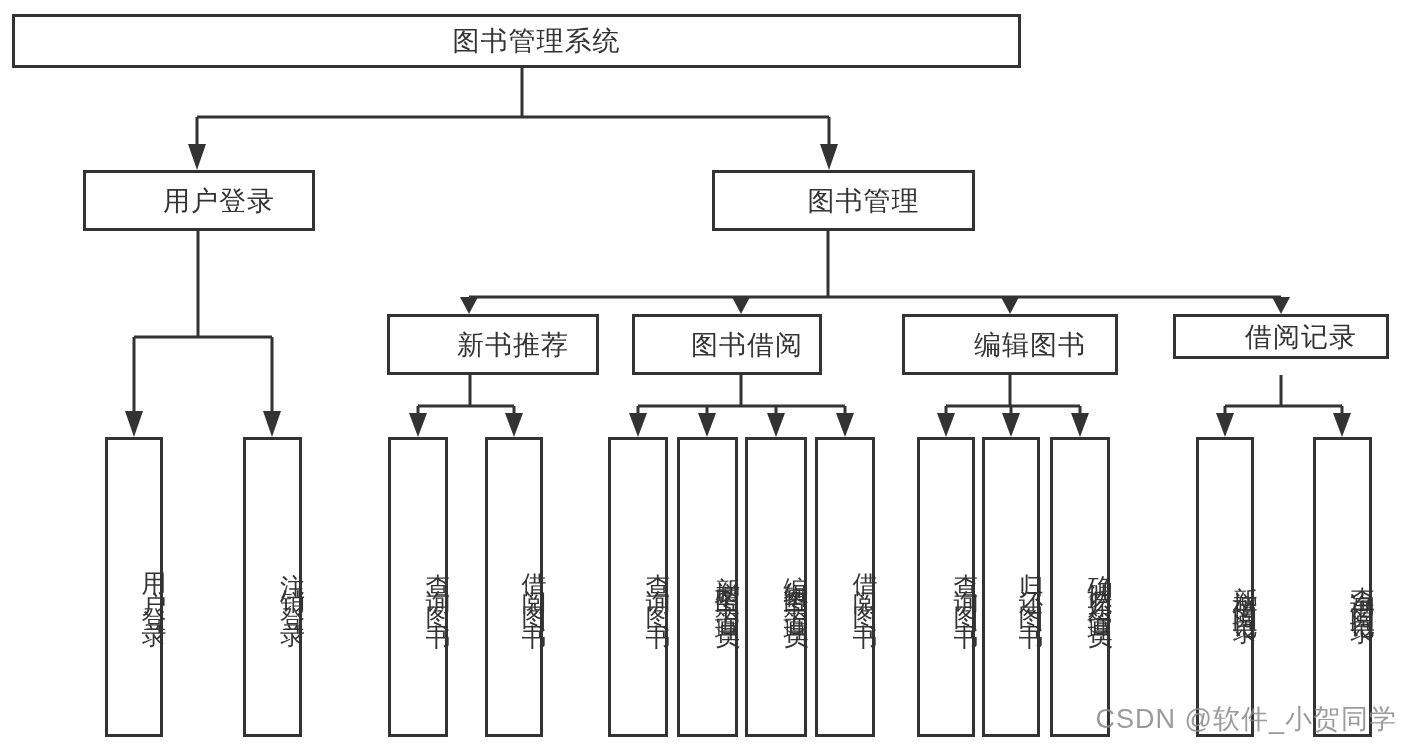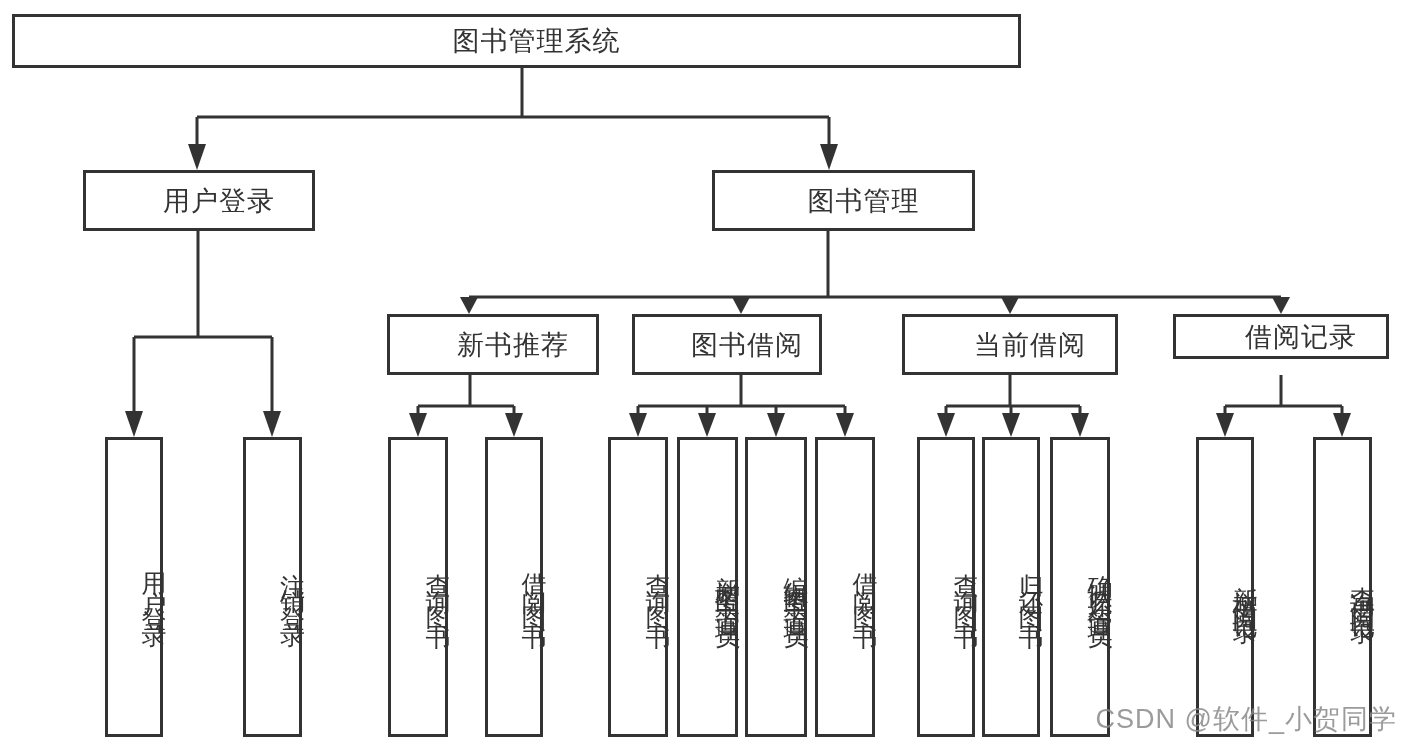--- a/index.html
+++ b/index.html
@@ -85,21 +85,21 @@
     <polygon points="1333,413 1351,413 1342,437" fill="#333333"></polygon>
   </svg>
 
   <div class="node" style="left:12px;top:14px;width:1009px;height:54px;">图书管理系统</div>
 
   <div class="node" style="left:83px;top:170px;width:232px;height:61px;">用户登录</div>
   <div class="node" style="left:712px;top:170px;width:263px;height:61px;">图书管理</div>
 
   <div class="node" style="left:363px;top:314px;width:212px;height:61px;margin-left:24px;">新书推荐</div>
   <div class="node" style="left:632px;top:314px;width:190px;height:61px;">图书借阅</div>
-  <div class="node" style="left:902px;top:314px;width:216px;height:61px;">当前借阅</div>
+  <div class="node" style="left:902px;top:314px;width:216px;height:61px;">编辑图书</div>
   <div class="node" style="left:1173px;top:314px;width:216px;height:45px;">借阅记录</div>
 
   <div class="node vbox vshort" style="left:105px;width:58px;">用户登录</div>
   <div class="node vbox vshort" style="left:243px;width:59px;">注销登录</div>
 
   <div class="node vbox vshort" style="left:388px;width:60px;">查询图书</div>
   <div class="node vbox vshort" style="left:485px;width:58px;">借阅图书</div>
 
   <div class="node vbox vshort" style="left:608px;width:60px;">查询图书</div>
   <div class="node vbox vlong" style="left:677px;width:61px;">新增图书（管理员）</div>

